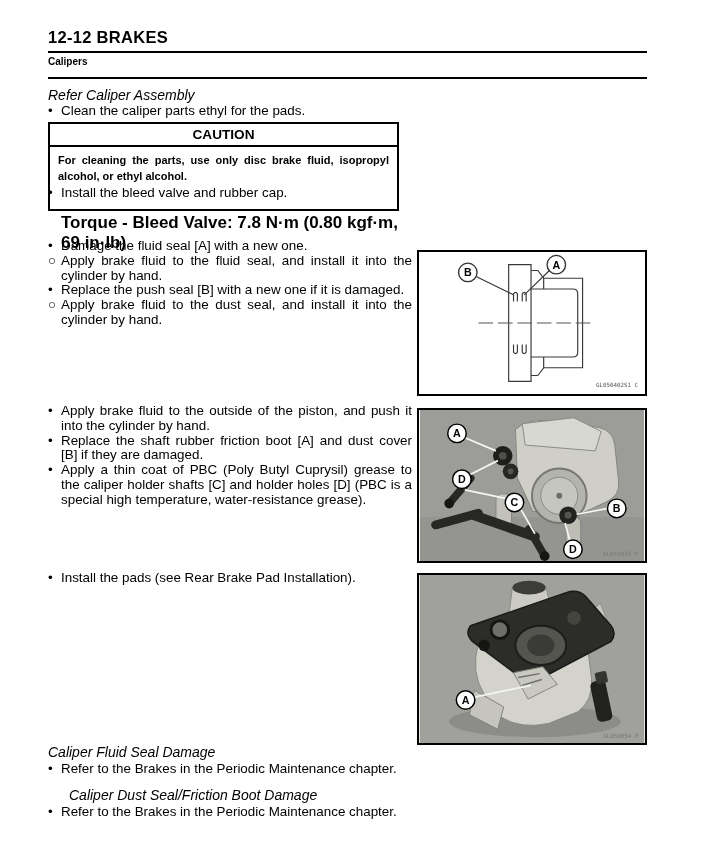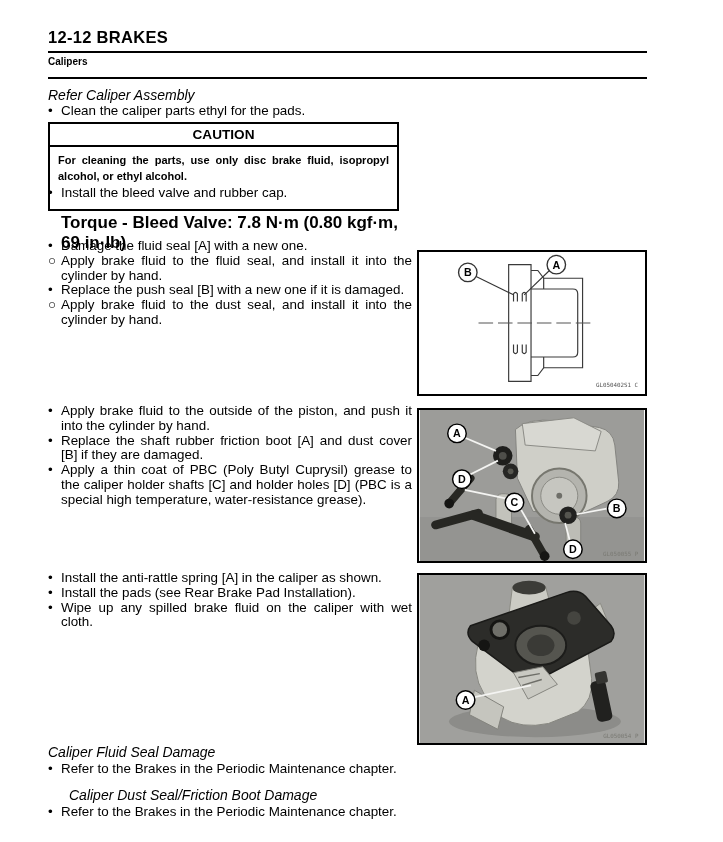--- a/index.html
+++ b/index.html
@@ -61,23 +61,21 @@
     <div class="li"><span class="mk">○</span><span>Apply brake fluid to the dust seal, and install it into the cylinder by hand.</span></div>
   </div>
 
   <div class="abs list" style="top:404px;">
     <div class="li"><span class="mk">•</span><span>Apply brake fluid to the outside of the piston, and push it into the cylinder by hand.</span></div>
     <div class="li"><span class="mk">•</span><span>Replace the shaft rubber friction boot [A] and dust cover [B] if they are damaged.</span></div>
     <div class="li"><span class="mk">•</span><span>Apply a thin coat of PBC (Poly Butyl Cuprysil) grease to the caliper holder shafts [C] and holder holes [D] (PBC is a special high temperature, water-resistance grease).</span></div>
   </div>
 
   <div class="abs list" style="top:571px;">
-    <div class="li"><span class="mk">•</span><span>Install the anti-rattle spring [A] in the caliper as shown.</span></div>
     <div class="li"><span class="mk">•</span><span>Install the pads (see Rear Brake Pad Installation).</span></div>
-    <div class="li"><span class="mk">•</span><span>Wipe up any spilled brake fluid on the caliper with wet cloth.</span></div>
   </div>
 
   <div class="abs figure fig1">
     <svg viewBox="0 0 230 146">
       <g stroke="#3a3a3a" fill="none" stroke-width="1.2">
         <path d="M91,13 H114 V133 H91 Z"></path>
         <path d="M114,19 h7 l6,8 v11"></path>
         <path d="M114,127 h7 l6,-8 v-11"></path>
         <path d="M114,38 H157 Q162,38 162,43 V103 Q162,108 157,108 H114"></path>
         <path d="M127,27 H167 V119 H127"></path>

